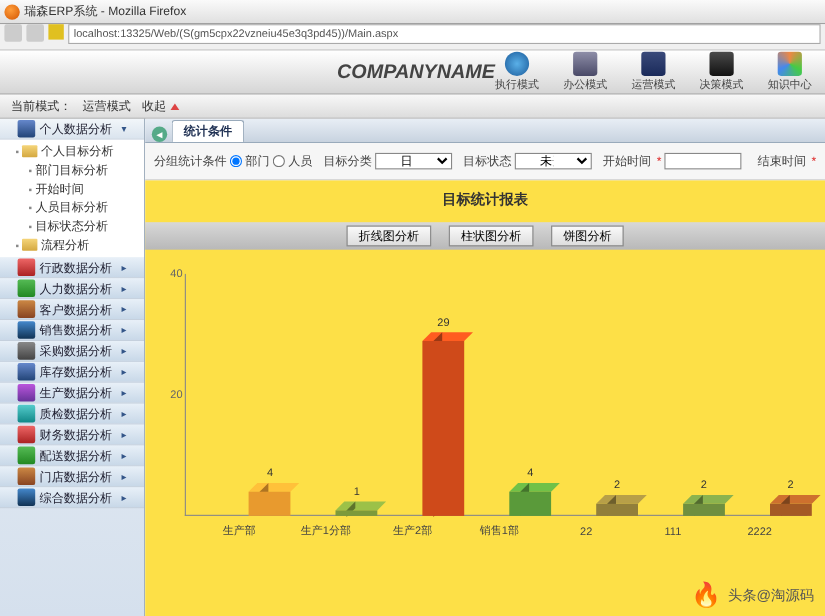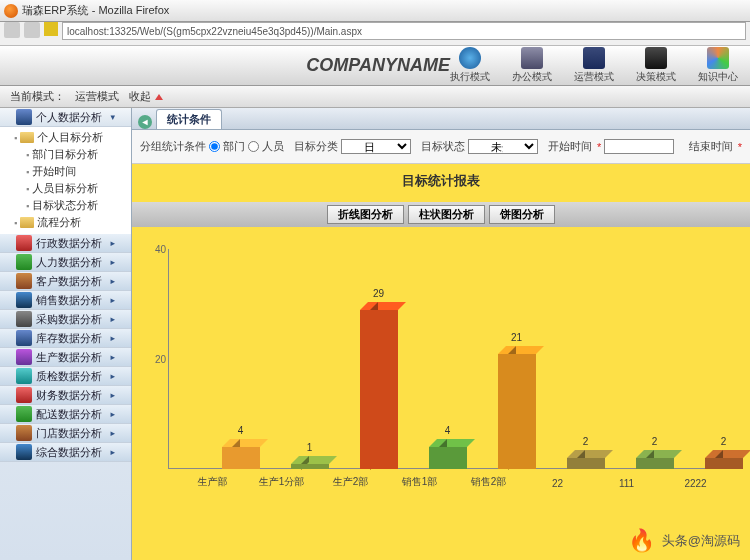--- a/index.html
+++ b/index.html
@@ -54,21 +54,21 @@
 
 .filter { background: #f6f6f6; border-bottom: 1px solid #ccc; padding: 4px 8px; display: flex; align-items: center; gap: 10px; font-size: 11px; height: 34px; }
 .fgrp { display: flex; align-items: center; gap: 3px; }
 .fgrp label { color: #444; }
 .sel { border: 1px solid #888; background: #fff; height: 15px; font-size: 11px; padding: 0 18px; }
 .rad { width:11px; height:11px; }
 .req { color:#d22; margin-left:2px; }
 
 .chart-area { flex: 1; background: #fde047; position: relative; padding: 4px 8px 0; }
 .chart-title { text-align: center; font-size: 13px; font-weight: bold; color: #333; margin: 4px 0; }
-.chart-tabs { display: flex; justify-content: center; gap: 4px; background: linear-gradient(#d8d8d8,#b8b8b8); padding: 3px; margin: 12px -8px; font-weight: bold; }
+.chart-tabs { display: flex; justify-content: center; gap: 16px; background: linear-gradient(#d8d8d8,#b8b8b8); padding: 3px; margin: 12px -8px; }
 .ctab { background: linear-gradient(#fafafa,#ddd); border: 1px solid #888; padding: 1px 10px; font-size: 11px; cursor: pointer; }
 
 .plot { position: relative; height: 260px; margin-top: 8px; }
 .y-axis { position: absolute; left: 28px; top: 10px; bottom: 30px; width: 1px; background: #888; }
 .y-tick { position: absolute; left: 0; width: 26px; text-align: right; font-size: 10px; color: #666; transform: translateY(-50%); }
 .x-axis { position: absolute; left: 28px; right: 8px; bottom: 30px; height: 1px; background: #888; }
 .bars { position: absolute; left: 38px; right: 12px; top: 10px; bottom: 30px; display: flex; align-items: flex-end; }
 .bar-slot { flex: 1; display: flex; flex-direction: column; align-items: center; position: relative; }
 .bar3d { width: 38px; position: relative; padding-left: 28px; }
 .bar3d .front { width: 100%; height: 100%; position: absolute; bottom: 0; }
@@ -306,29 +306,20 @@
             <div class="bar-slot">
               <div class="bar3d" style="height:22px">
                 <div class="bar-val">4</div>
                 <div class="top" style="background:#5a9a3a"></div>
                 <div class="side" style="background:#5a9a3a"></div>
                 <div class="front" style="background:#5a9a3a"></div>
               </div>
               <div class="bar-lbl">销售1部</div>
             </div>
             <div class="bar-slot">
-              <div class="bar3d" style="height:115.5px">
-                <div class="bar-val">21</div>
-                <div class="top" style="background:#d88b1e"></div>
-                <div class="side" style="background:#d88b1e"></div>
-                <div class="front" style="background:#d88b1e"></div>
-              </div>
-              <div class="bar-lbl">销售2部</div>
-            </div>
-            <div class="bar-slot">
               <div class="bar3d" style="height:11px">
                 <div class="bar-val">2</div>
                 <div class="top" style="background:#927f3a"></div>
                 <div class="side" style="background:#927f3a"></div>
                 <div class="front" style="background:#927f3a"></div>
               </div>
               <div class="bar-lbl">22</div>
             </div>
             <div class="bar-slot">
               <div class="bar3d" style="height:11px">

